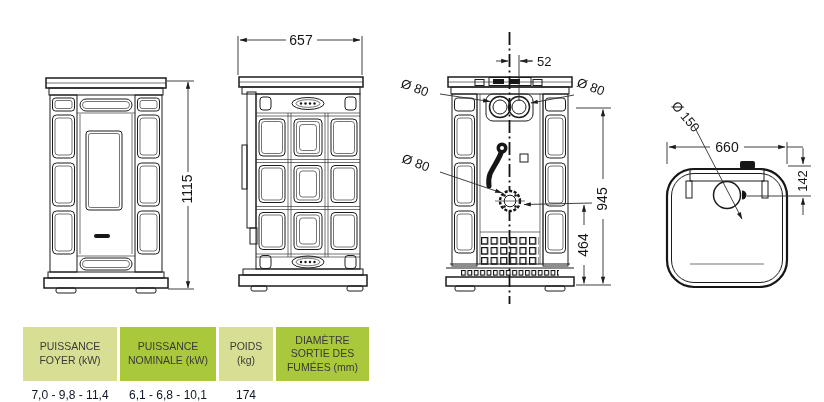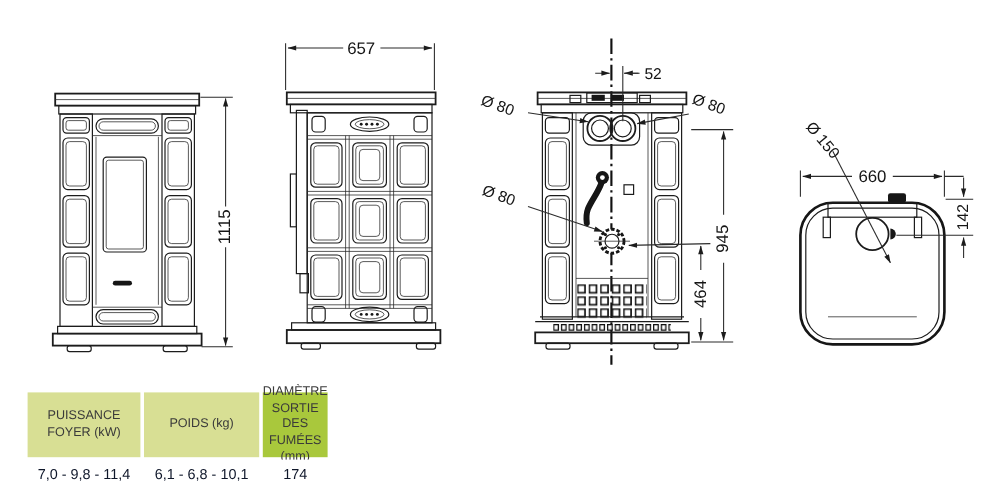--- a/index.html
+++ b/index.html
@@ -287,20 +287,21 @@
     <line class="dimln" x1="747" y1="182" x2="811" y2="182"></line>
     <line class="dimln" x1="803" y1="134" x2="803" y2="150" marker-end="url(#arr)"></line>
     <line class="dimln" x1="803" y1="201" x2="803" y2="184" marker-end="url(#arr)"></line>
     <text class="dimS" transform="translate(807,167) rotate(-90)" text-anchor="middle">142</text>
   </g>
 </svg>
 
 <div class="spec-table">
   <div class="thead">
     <div class="th light">PUISSANCE FOYER (kW)</div>
+    <div class="th dark">PUISSANCE NOMINALE (kW)</div>
     <div class="th light">POIDS (kg)</div>
     <div class="th dark">DIAMÈTRE SORTIE DES FUMÉES (mm)</div>
   </div>
   <div class="tvals">
     <div class="td">7,0 - 9,8 - 11,4</div>
     <div class="td">6,1 - 6,8 - 10,1</div>
     <div class="td">174</div>
   </div>
 </div>
 

